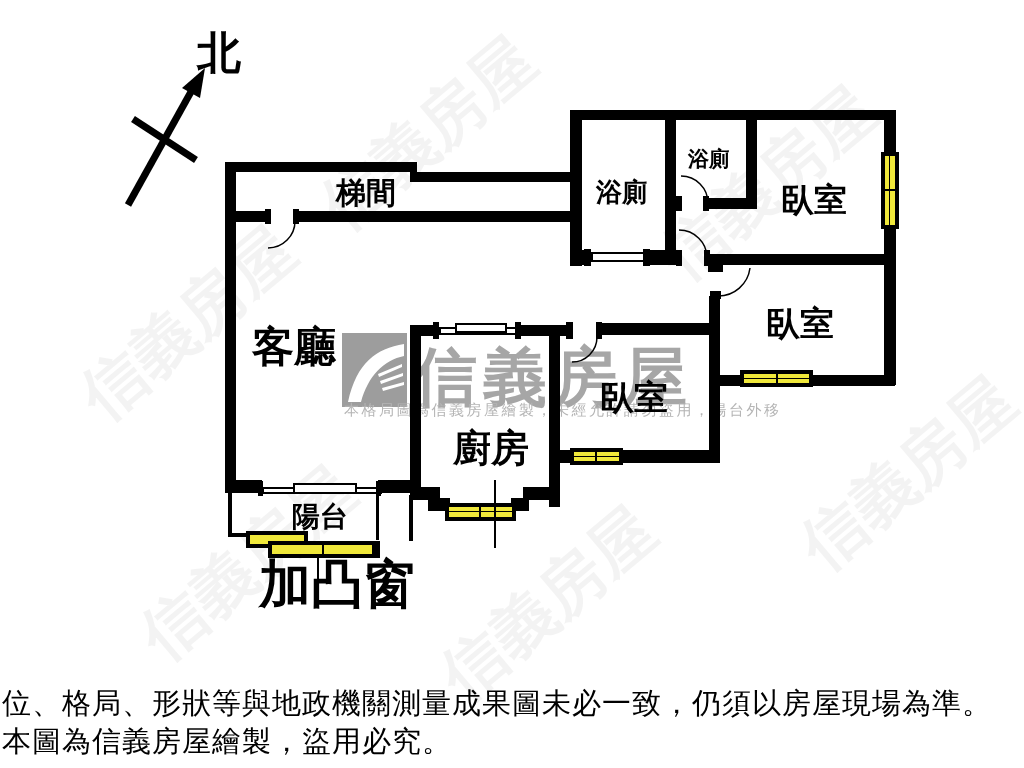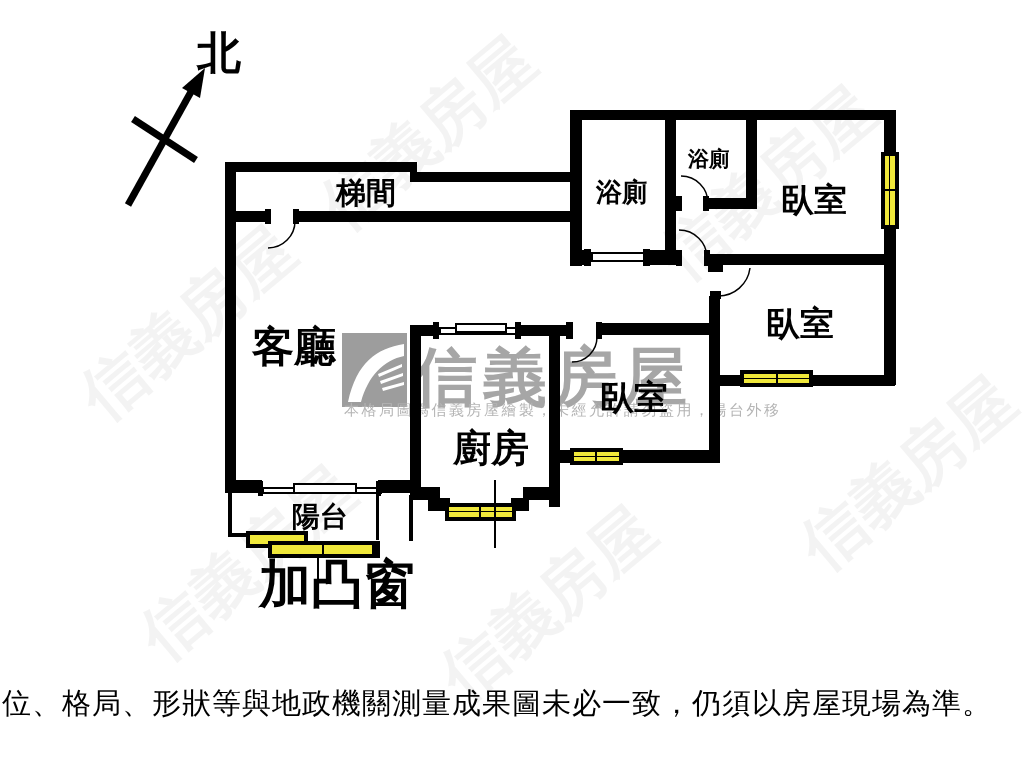--- a/index.html
+++ b/index.html
@@ -160,14 +160,15 @@
   <div class="lbl" style="left:453px;top:423px;font-size:38px">廚房</div>
   <div class="lbl" style="left:596px;top:175px;font-size:26px">浴廁</div>
   <div class="lbl" style="left:688px;top:145px;font-size:21px">浴廁</div>
   <div class="lbl" style="left:781px;top:178px;font-size:33px">臥室</div>
   <div class="lbl" style="left:766px;top:301px;font-size:34px">臥室</div>
   <div class="lbl" style="left:600px;top:375px;font-size:34px">臥室</div>
   <div class="lbl" style="left:292px;top:498px;font-size:28px">陽台</div>
   <div class="lbl" style="left:259px;top:550px;font-size:52px">加凸窗</div>
 
   <div class="disc" style="top:684px">位、格局、形狀等與地政機關測量成果圖未必一致，仍須以房屋現場為準。</div>
+  <div class="disc" style="top:722px">本圖為信義房屋繪製，盜用必究。</div>
 
 </div>
 
 </body></html>

